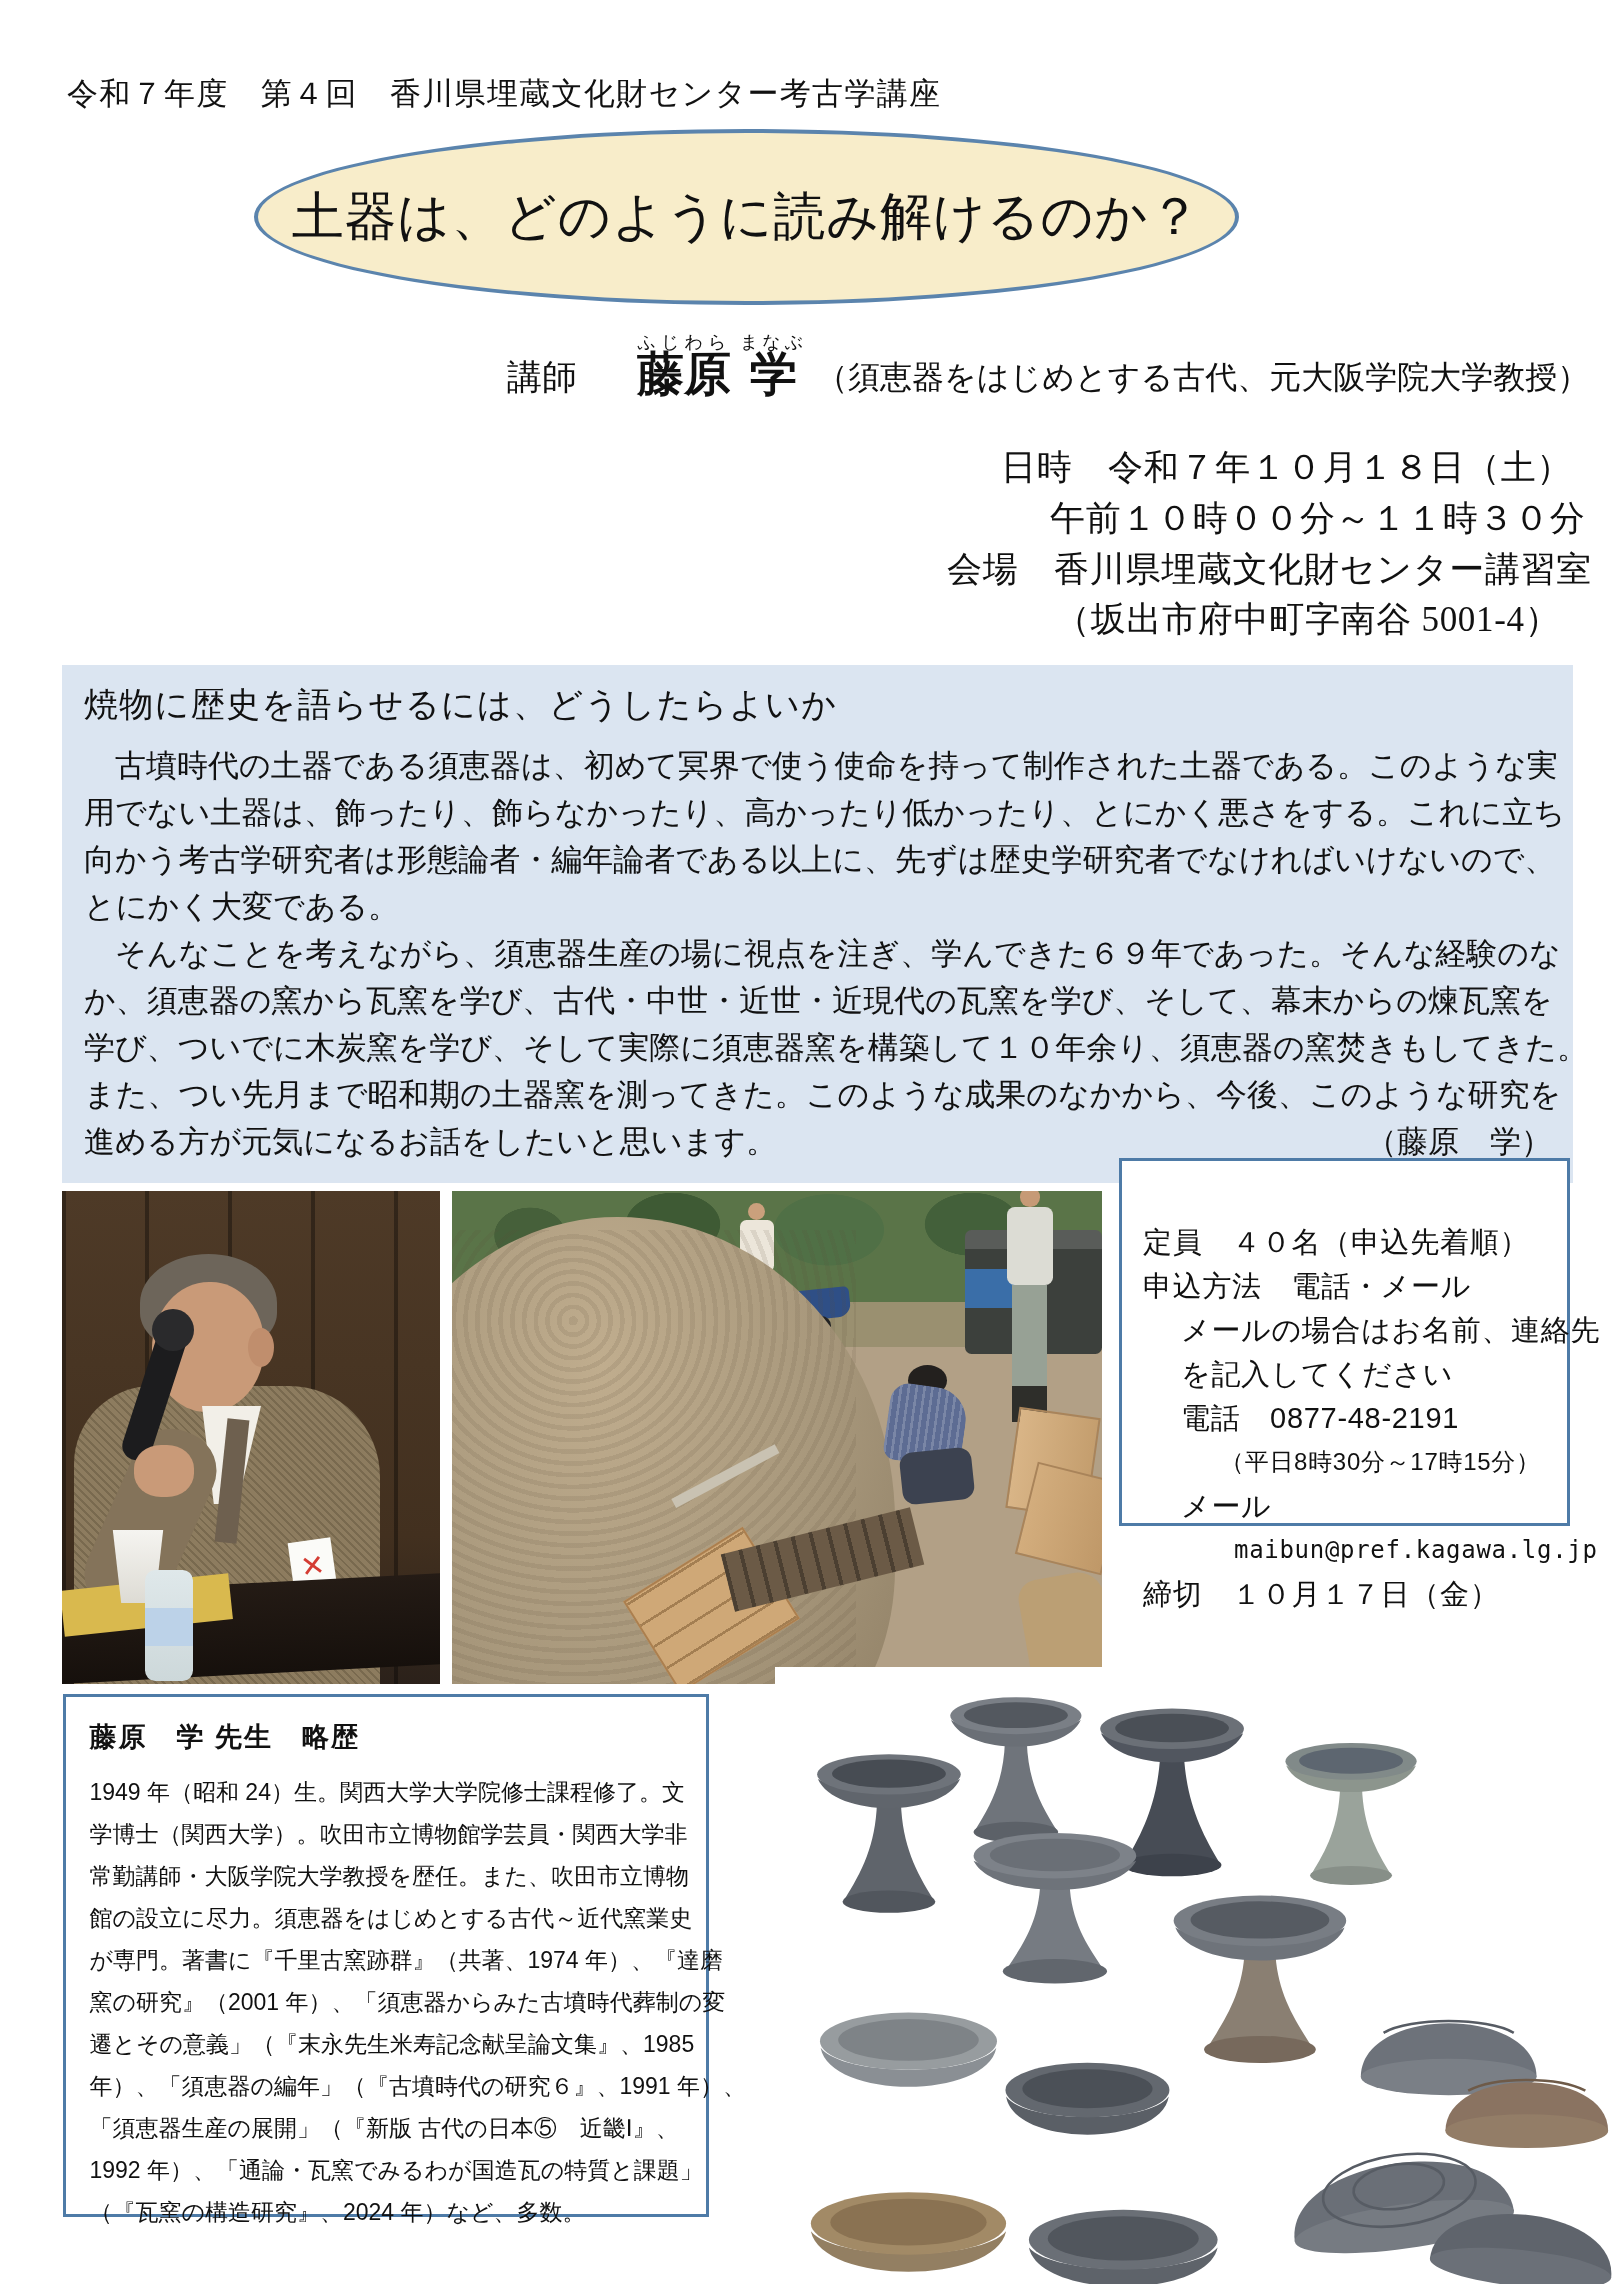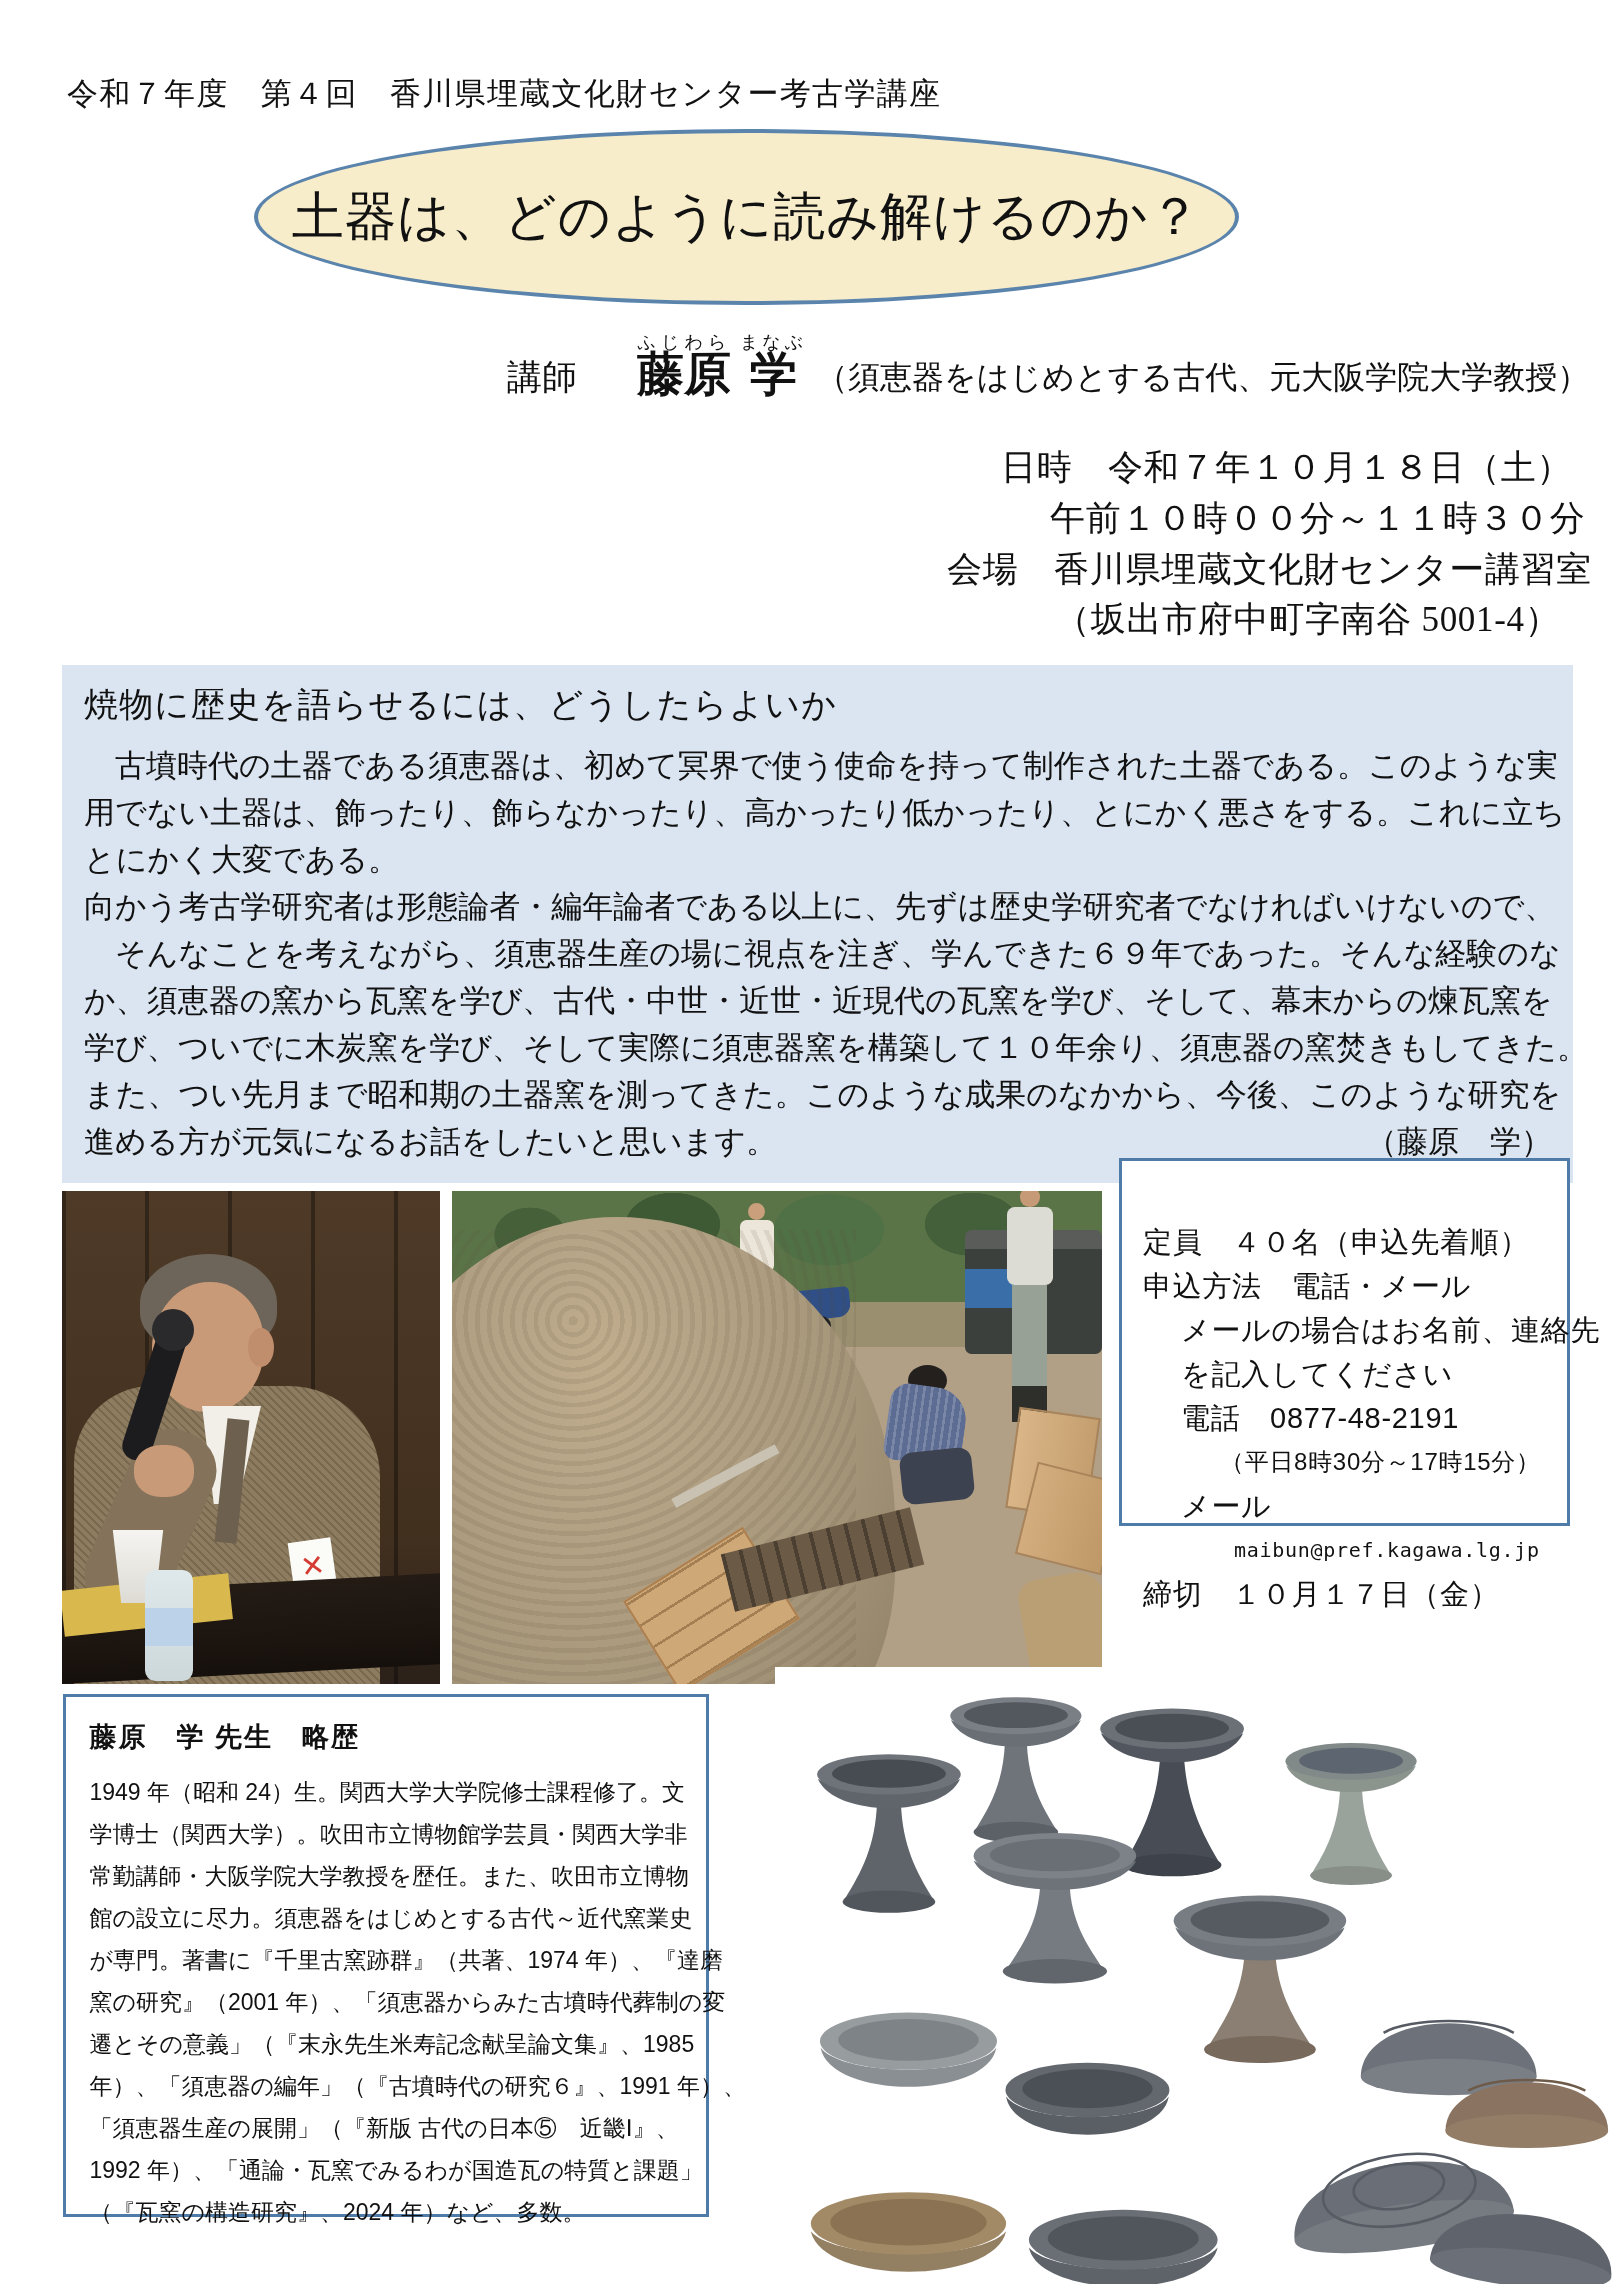--- a/index.html
+++ b/index.html
@@ -107,21 +107,21 @@
   
   .info-box{
     left:1119px;top:1158px;width:451px;height:368px;background:#fff;
     border:3.9px solid #4e7ba7;box-sizing:border-box;
     font-family:"Liberation Sans", sans-serif;padding:59px 0 0 21px;
   }
   .info-line{font-size:29px;line-height:44px;white-space:nowrap;letter-spacing:0.7px;}
   .in1{padding-left:38px;}
   .in2{padding-left:77px;font-size:24px;}
   .in3{padding-left:91px;}
-  .email{font-family:"DejaVu Sans Mono", monospace;font-size:20px;}
+  .email{font-family:"DejaVu Sans Mono", monospace;font-size:24px;}
 
   
   .bio-box{
     left:63px;top:1694px;width:646px;height:523px;background:#fff;
     border:3.9px solid #4e7ba7;box-sizing:border-box;
     font-family:"Liberation Sans", sans-serif;padding:22px 0 0 23.4px;
   }
   .bio-title{font-size:27px;font-weight:bold;letter-spacing:2px;margin-bottom:15.6px;}
   .bio-line{font-size:23px;line-height:42px;white-space:nowrap;}
 
@@ -150,22 +150,22 @@
 
   <div class="abs dt dt1">日時　令和７年１０月１８日（土）</div>
   <div class="abs dt dt2">午前１０時００分～１１時３０分</div>
   <div class="abs dt dt3">会場　香川県埋蔵文化財センター講習室</div>
   <div class="abs dt dt4">（坂出市府中町字南谷 5001-4）</div>
 
   <div class="abs abstract-box">
     <div class="abstract-head">焼物に歴史を語らせるには、どうしたらよいか</div>
     <div class="abstract-line">　古墳時代の土器である須恵器は、初めて冥界で使う使命を持って制作された土器である。このような実</div>
     <div class="abstract-line">用でない土器は、飾ったり、飾らなかったり、高かったり低かったり、とにかく悪さをする。これに立ち</div>
+    <div class="abstract-line">向かう考古学研究者は形態論者・編年論者である以上に、先ずは歴史学研究者でなければいけないので、</div>
     <div class="abstract-line">とにかく大変である。</div>
-    <div class="abstract-line">向かう考古学研究者は形態論者・編年論者である以上に、先ずは歴史学研究者でなければいけないので、</div>
     <div class="abstract-line">　そんなことを考えながら、須恵器生産の場に視点を注ぎ、学んできた６９年であった。そんな経験のな</div>
     <div class="abstract-line">か、須恵器の窯から瓦窯を学び、古代・中世・近世・近現代の瓦窯を学び、そして、幕末からの煉瓦窯を</div>
     <div class="abstract-line">学び、ついでに木炭窯を学び、そして実際に須恵器窯を構築して１０年余り、須恵器の窯焚きもしてきた。</div>
     <div class="abstract-line">また、つい先月まで昭和期の土器窯を測ってきた。このような成果のなかから、今後、このような研究を</div>
     <div class="abstract-line abstract-last">
       <span>進める方が元気になるお話をしたいと思います。</span>
       <span>（藤原　学）</span>
     </div>
   </div>
 

